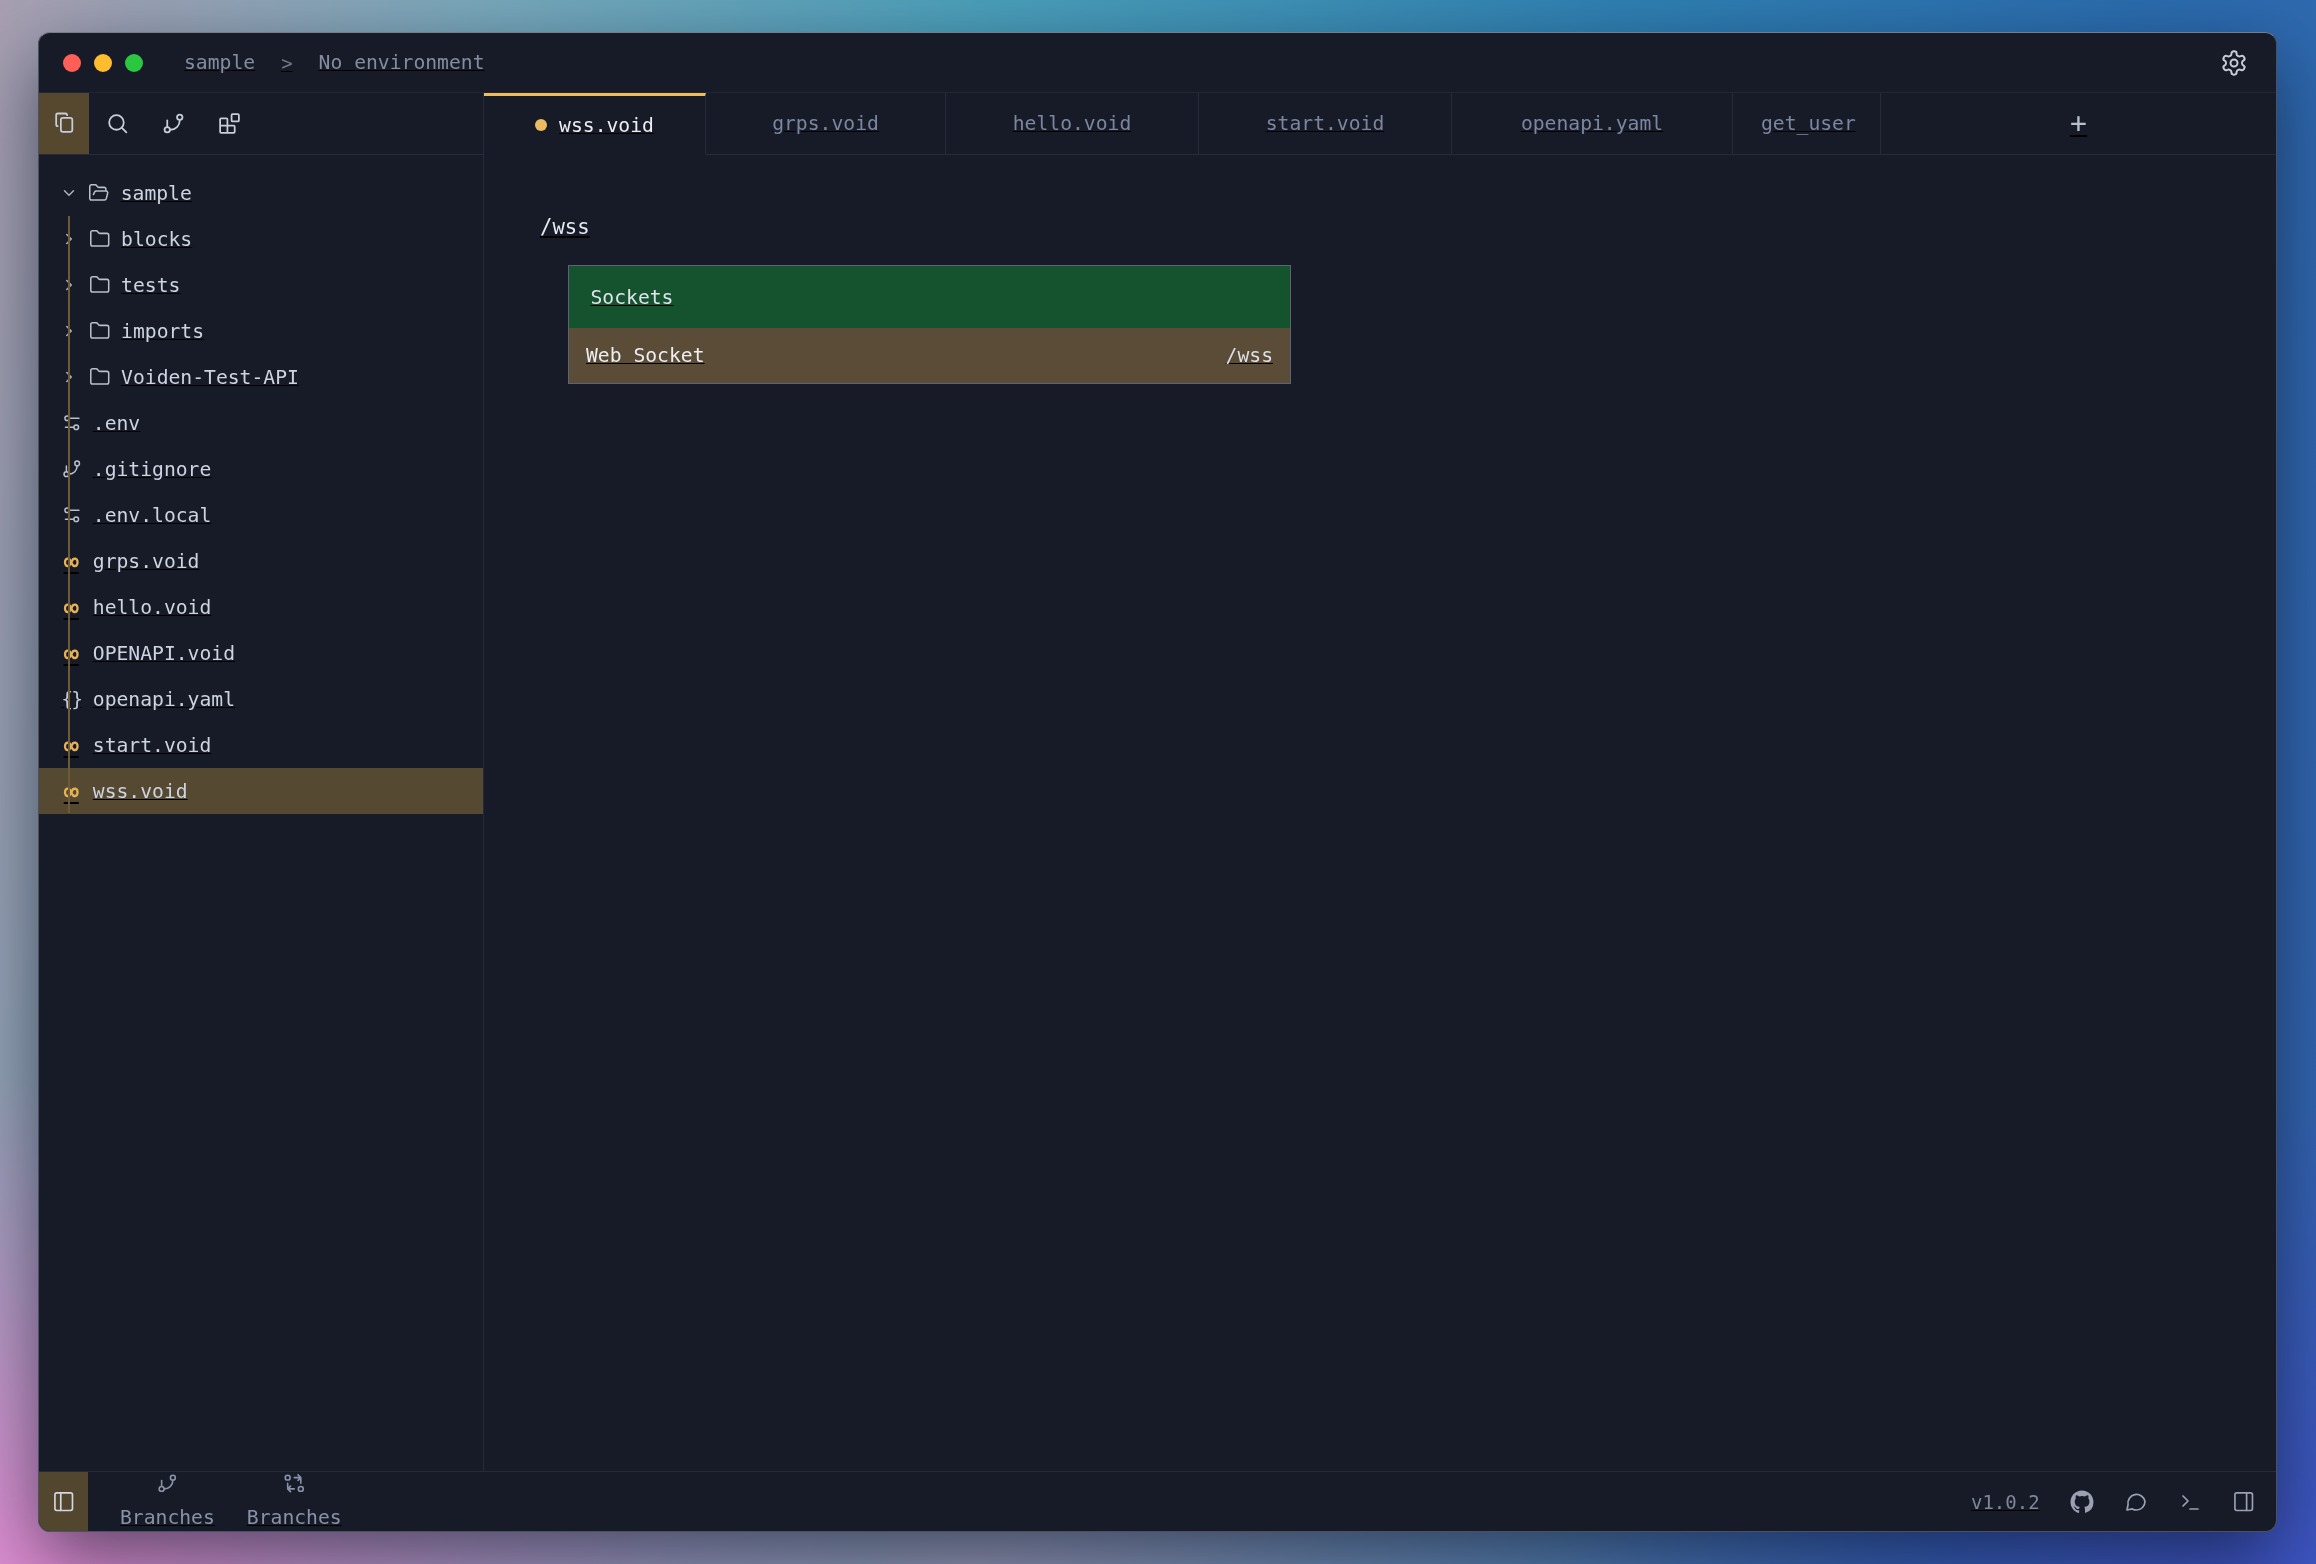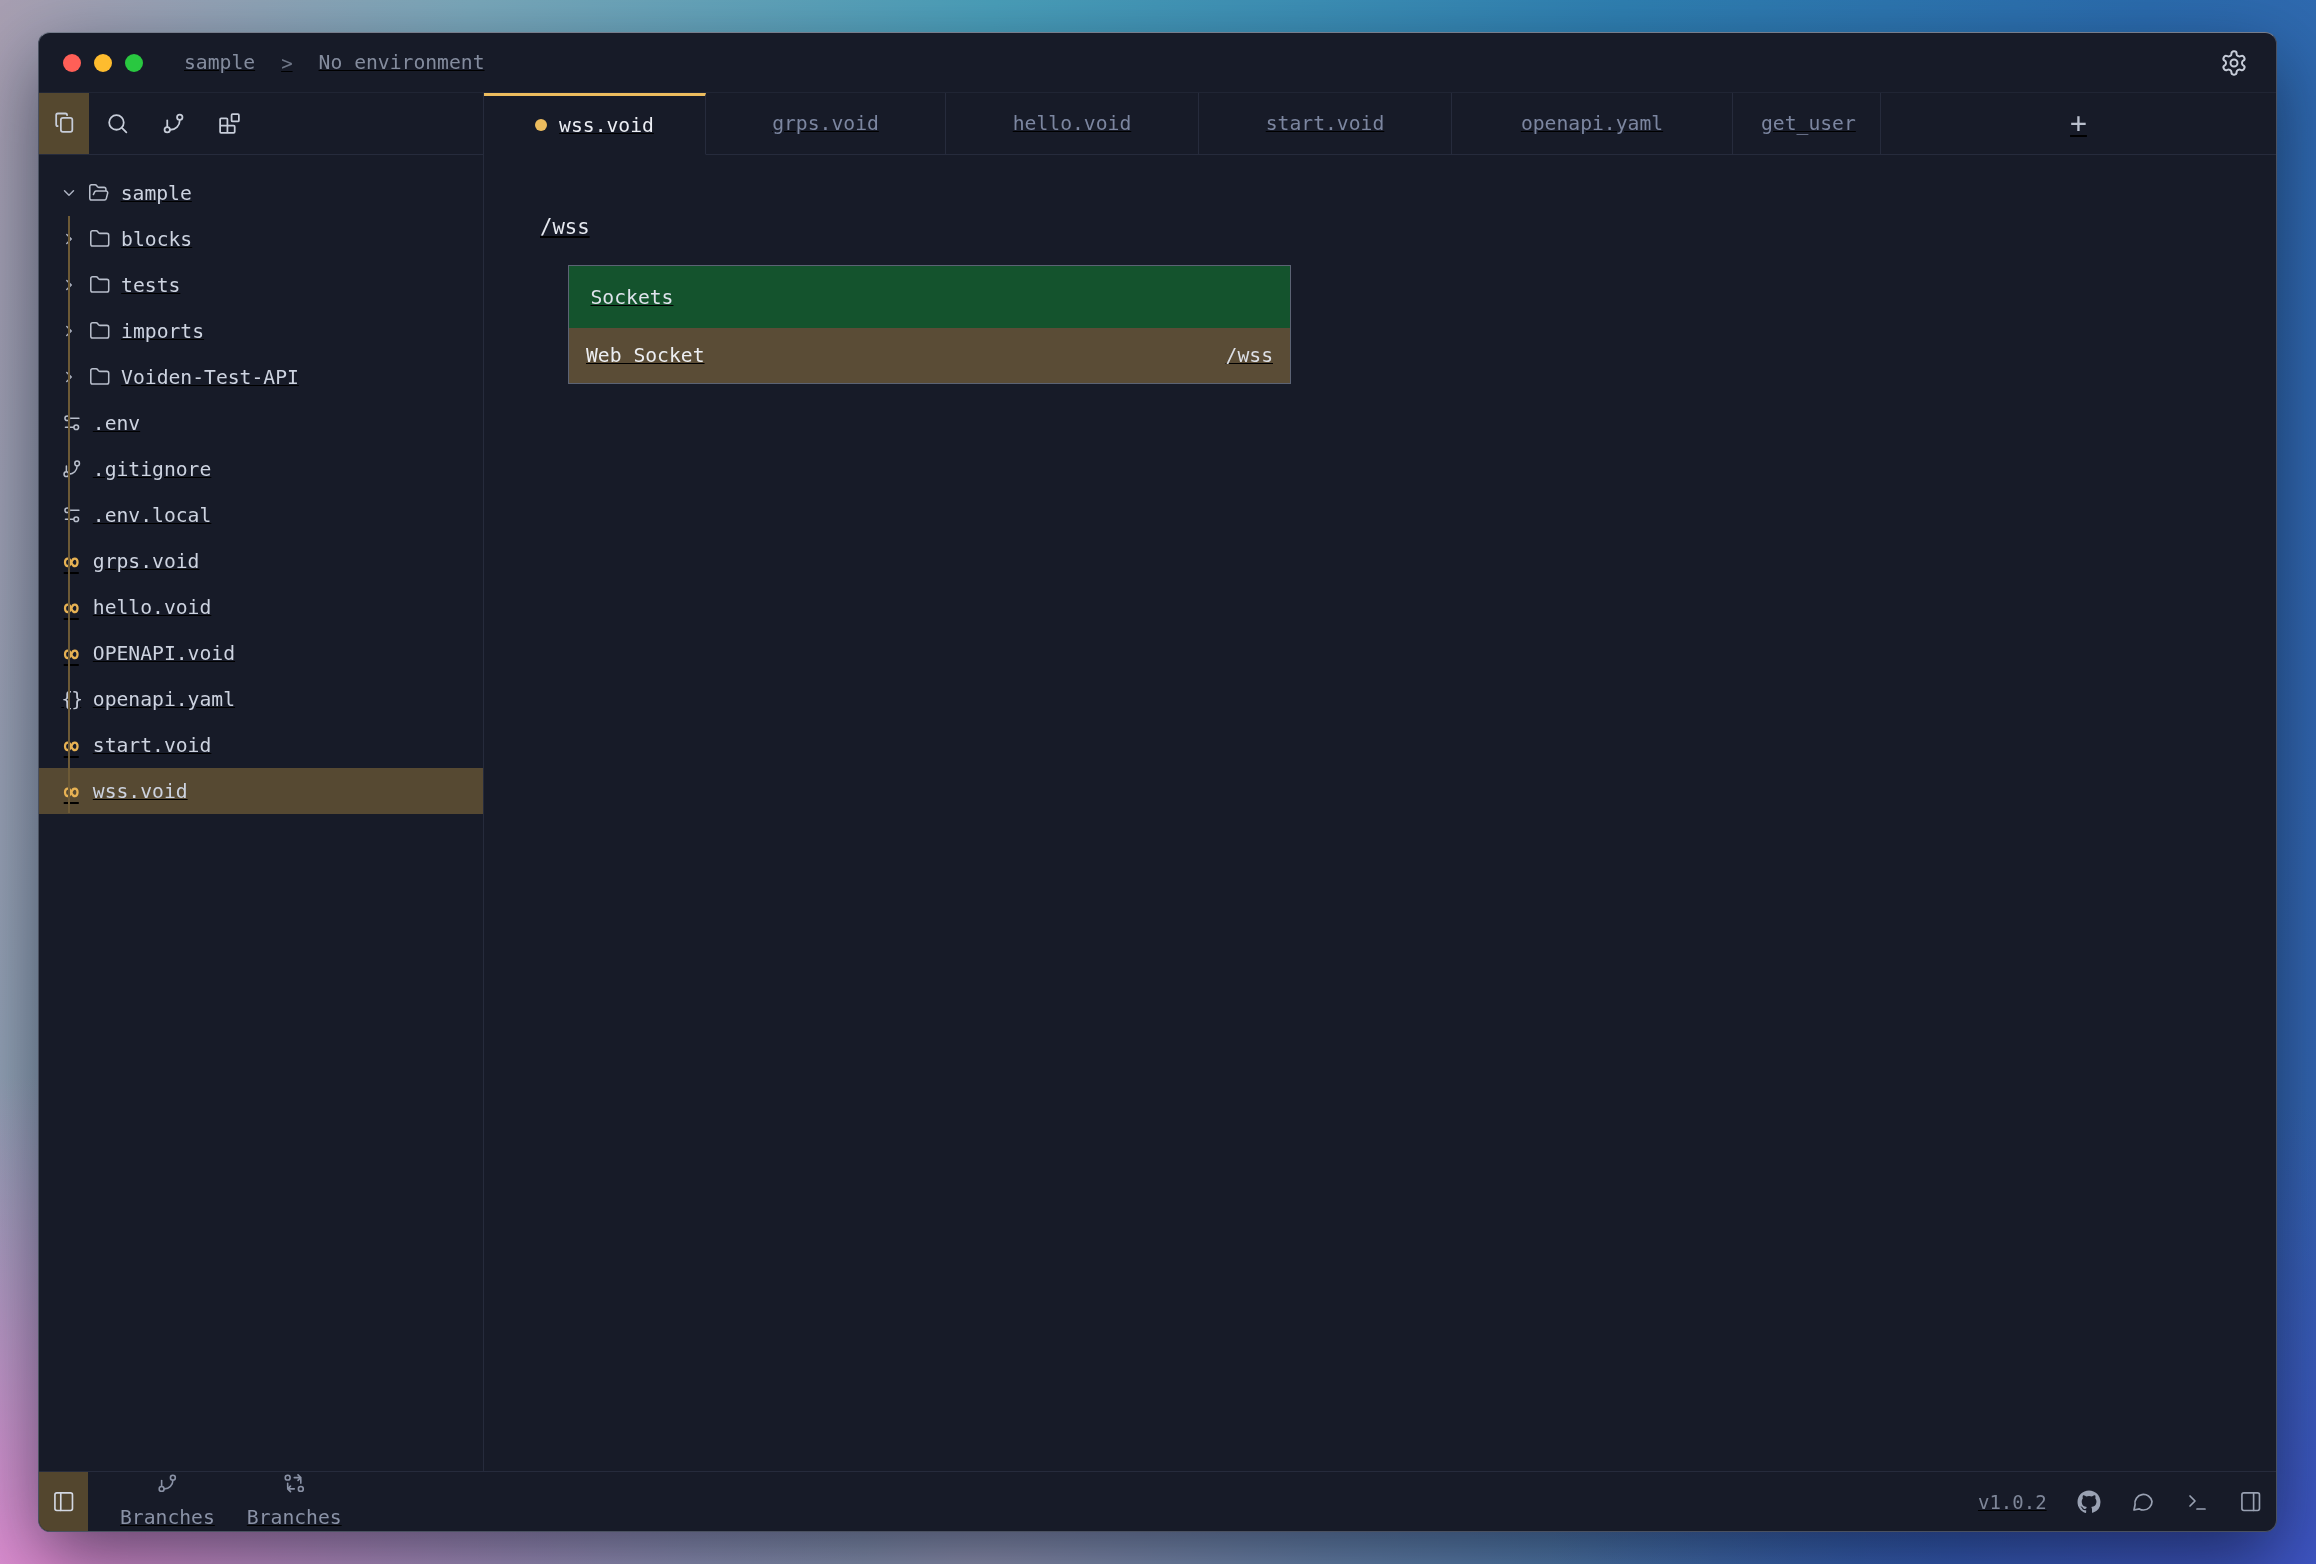--- a/index.html
+++ b/index.html
@@ -57,21 +57,21 @@
   .content { flex:1; padding:60px 0 0 56px; min-height:0; }
   .path-label { font-size:20.6px; color:#e7eaf1; margin-bottom:26px; }
   .panel { margin-left:28px; width:723px; border:0.9px solid #5c6374; background:#14532d; }
   .panel-header { height:62px; display:flex; align-items:center; padding:0 21.5px; font-size:19.7px; color:#dfe3ec; }
   .panel-row { height:55px; background:#5a4c36; display:flex; align-items:center; justify-content:space-between; padding:0 17px; font-size:19.7px; color:#eceef2; }
   .panel-row .row-path { color:#dcdfe6; }
   
   .statusbar { height:60px; flex:none; border-top:0.9px solid #262b3c; display:flex; align-items:stretch; }
   .status-toggle { width:49px; display:flex; align-items:center; justify-content:center; background:#53462e; color:#d3d8e2; }
   .status-item { display:flex; align-items:center; gap:11.2px; color:#8a92a6; font-size:19.7px; margin-left:32px;flex-direction:column; }
-  .status-right { margin-left:auto; display:flex; align-items:center; gap:30px; padding-right:14px; color:#99a1b2; }
+  .status-right { margin-left:auto; display:flex; align-items:center; gap:30px; padding-right:21px; color:#99a1b2; }
   .version { font-size:19px; color:#7e8698; }
   svg { display:block; }
 </style>
 </head>
 <body>
 
 <div class="window">
 
   <div class="titlebar">
     <div class="lights">

